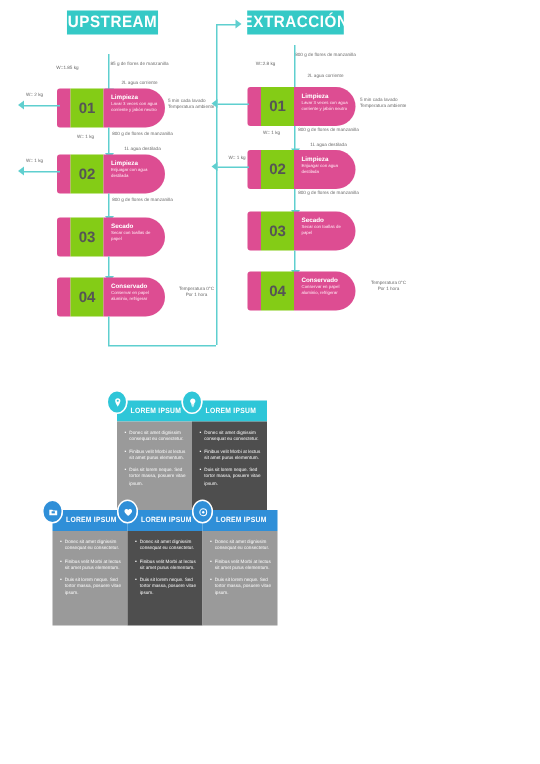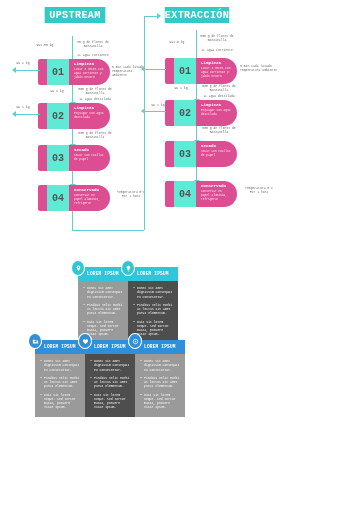--- a/index.html
+++ b/index.html
@@ -1,21 +1,21 @@
 <!DOCTYPE html>
 <html><head>
 <meta charset="utf-8">
 <style>
   html,body{margin:0;padding:0;}
   body{
     width:360px;height:509px;overflow:hidden;background:#ffffff;
     font-family:"Liberation Sans","DejaVu Sans",sans-serif;
     -webkit-font-smoothing:antialiased;
   }
-  .canvas{position:relative;width:296px;height:509px;font-family:Liberation Mono, monospace;}
+  .canvas{position:relative;width:296px;height:509px;}
 
   
   .banner{
     position:absolute;background:#35c9c6;color:#ffffff;
     font-weight:bold;letter-spacing:.4px;
     display:flex;align-items:center;justify-content:center;
     font-size:11px;transform:scaleX(.92);
   }
 
   
@@ -27,21 +27,21 @@
   .arrow-l{position:absolute;width:0;height:0;
     border-top:3px solid transparent;border-bottom:3px solid transparent;
     border-right:4px solid #5fcfcf;}
   .arrow-r{position:absolute;width:0;height:0;
     border-top:3px solid transparent;border-bottom:3px solid transparent;
     border-left:4px solid #5fcfcf;}
 
   
   .step{position:absolute;height:26px;display:flex;align-items:stretch;}
   .step .tab{width:9px;background:#dd4d92;border-radius:2px 0 0 2px;}
-  .step .numbox{width:22px;background:#5eead4;display:flex;align-items:center;
+  .step .numbox{width:22px;background:#84cc16;display:flex;align-items:center;
     justify-content:center;color:#555;font-size:10px;font-weight:bold;}
   .step .body{flex:1;background:#dd4d92;border-radius:0 13px 13px 0;
     padding:3px 5px 2px 5px;box-sizing:border-box;overflow:hidden;}
   .step .body .t{color:#ffffff;font-size:4.2px;font-weight:bold;line-height:1.25;
     display:block;margin-bottom:1px;}
   .step .body .d{color:#ffe3ef;font-size:2.9px;line-height:1.3;display:block;}
 
   
   .note{position:absolute;color:#6b6b6b;font-size:3.1px;line-height:1.35;
     text-align:center;}

